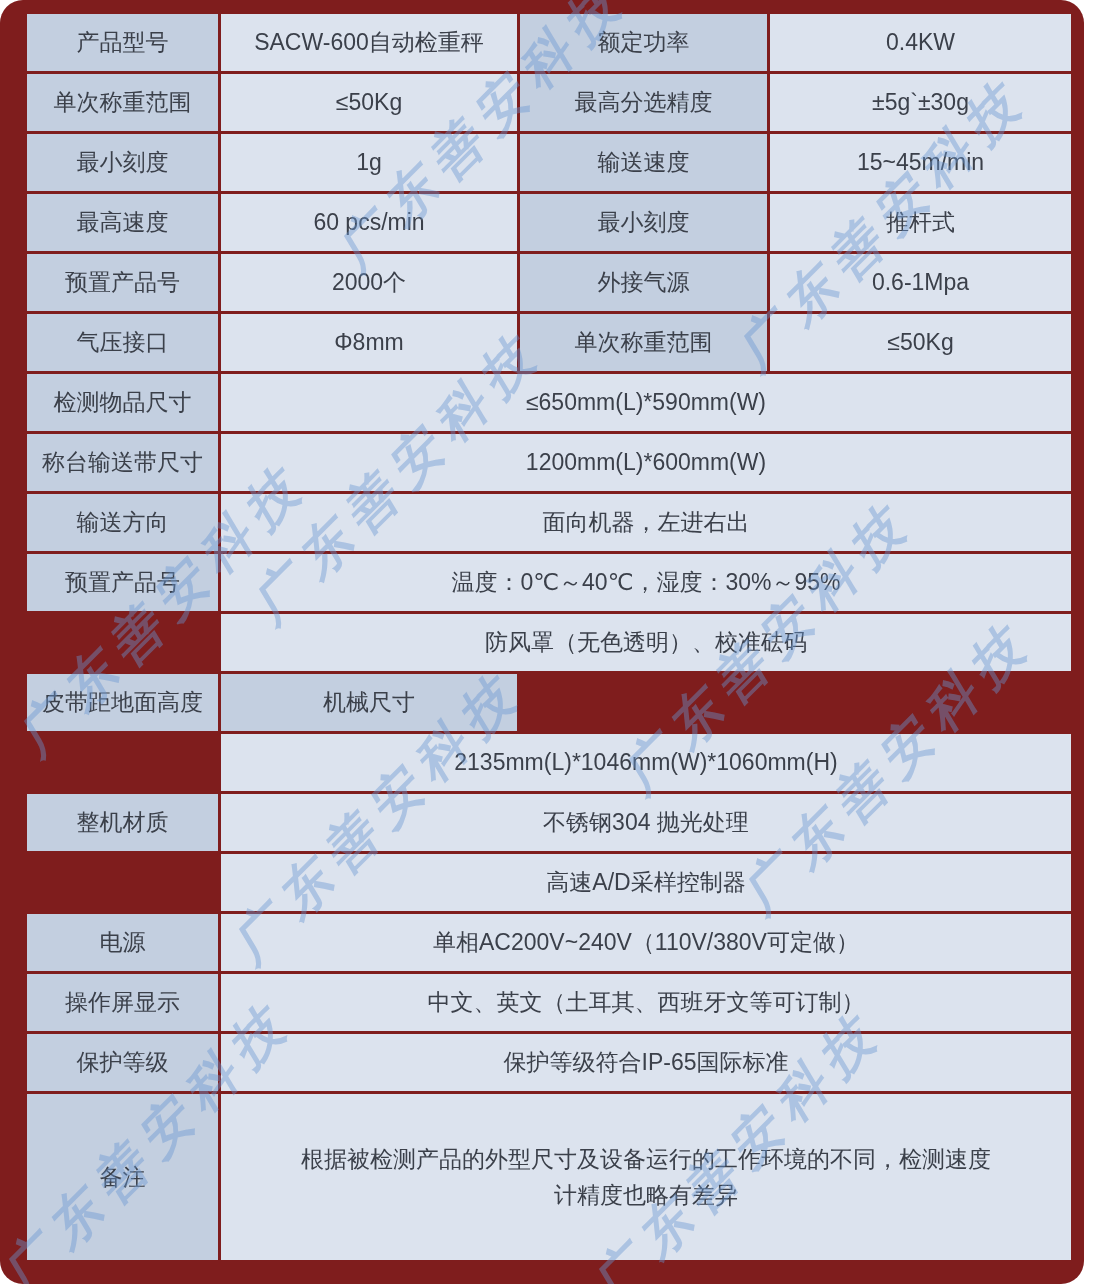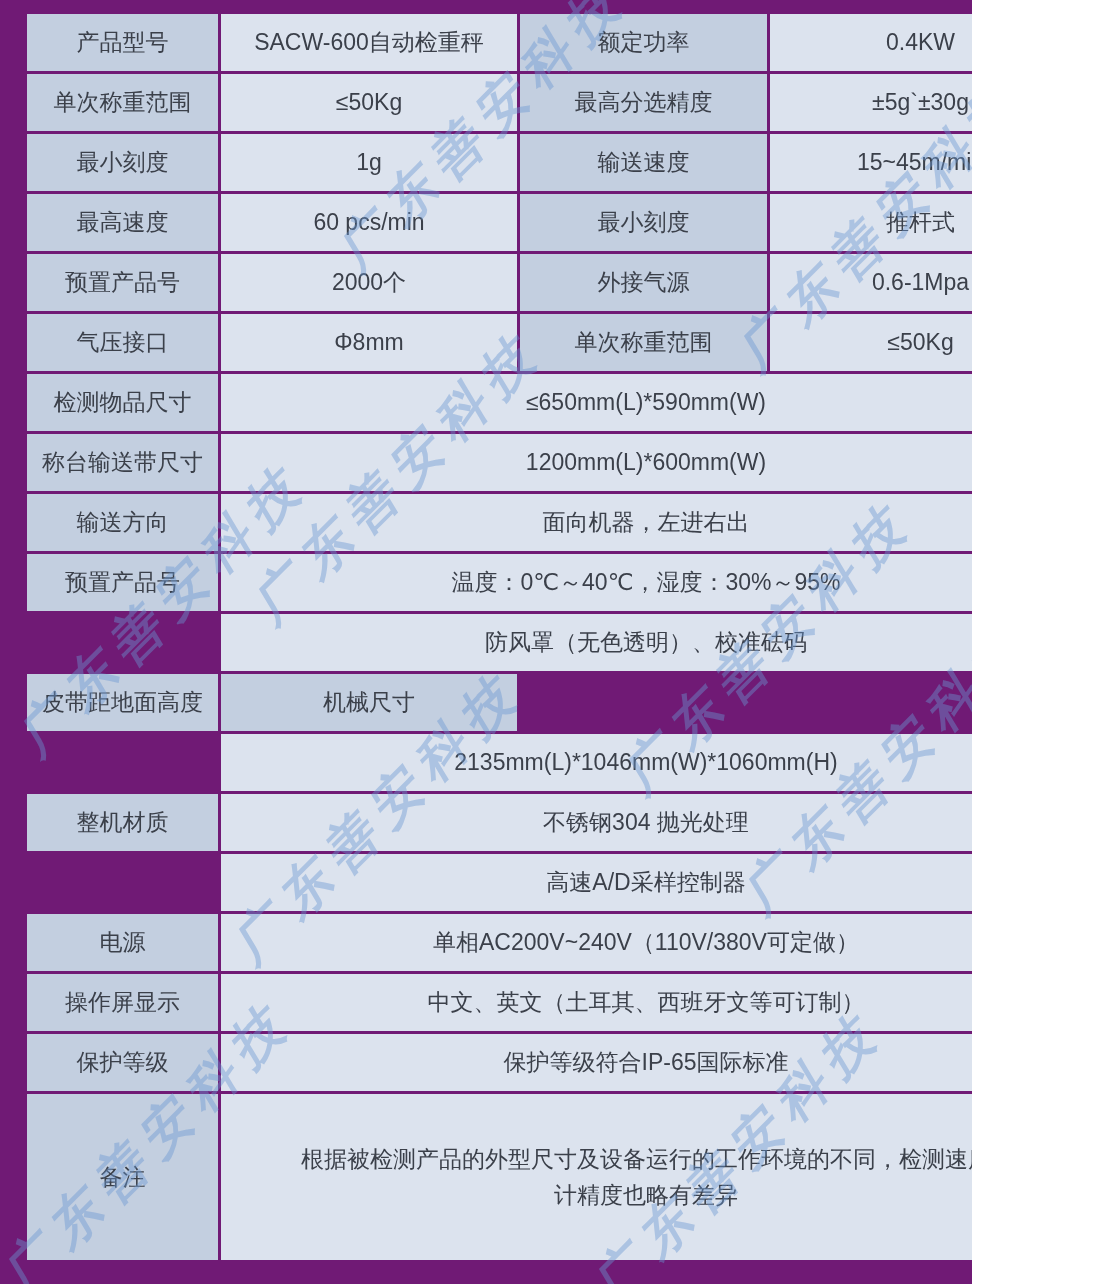--- a/index.html
+++ b/index.html
@@ -1,22 +1,23 @@
 <!DOCTYPE html>
 <html><head>
 <meta charset="utf-8">
 <style>
   * { margin:0; padding:0; box-sizing:border-box; }
   html,body { background:#ffffff; }
   .page {
     position:relative;
-    width:972px; height:1284px;
-    background:#701a75;
+    width:1084px; height:1284px;
+    background:#7f1d1d;
     overflow:hidden;
     font-family:"Liberation Sans","DejaVu Sans",sans-serif;
+    border-radius:23px;
   }
   .spec-table {
     position:absolute; left:27px; top:14px;
     width:1041px;
     display:grid;
     grid-template-columns:191px 296px 247px 301px;
     grid-template-rows:repeat(18,57px) 166px;
     gap:3px;
   }
   .cell {

